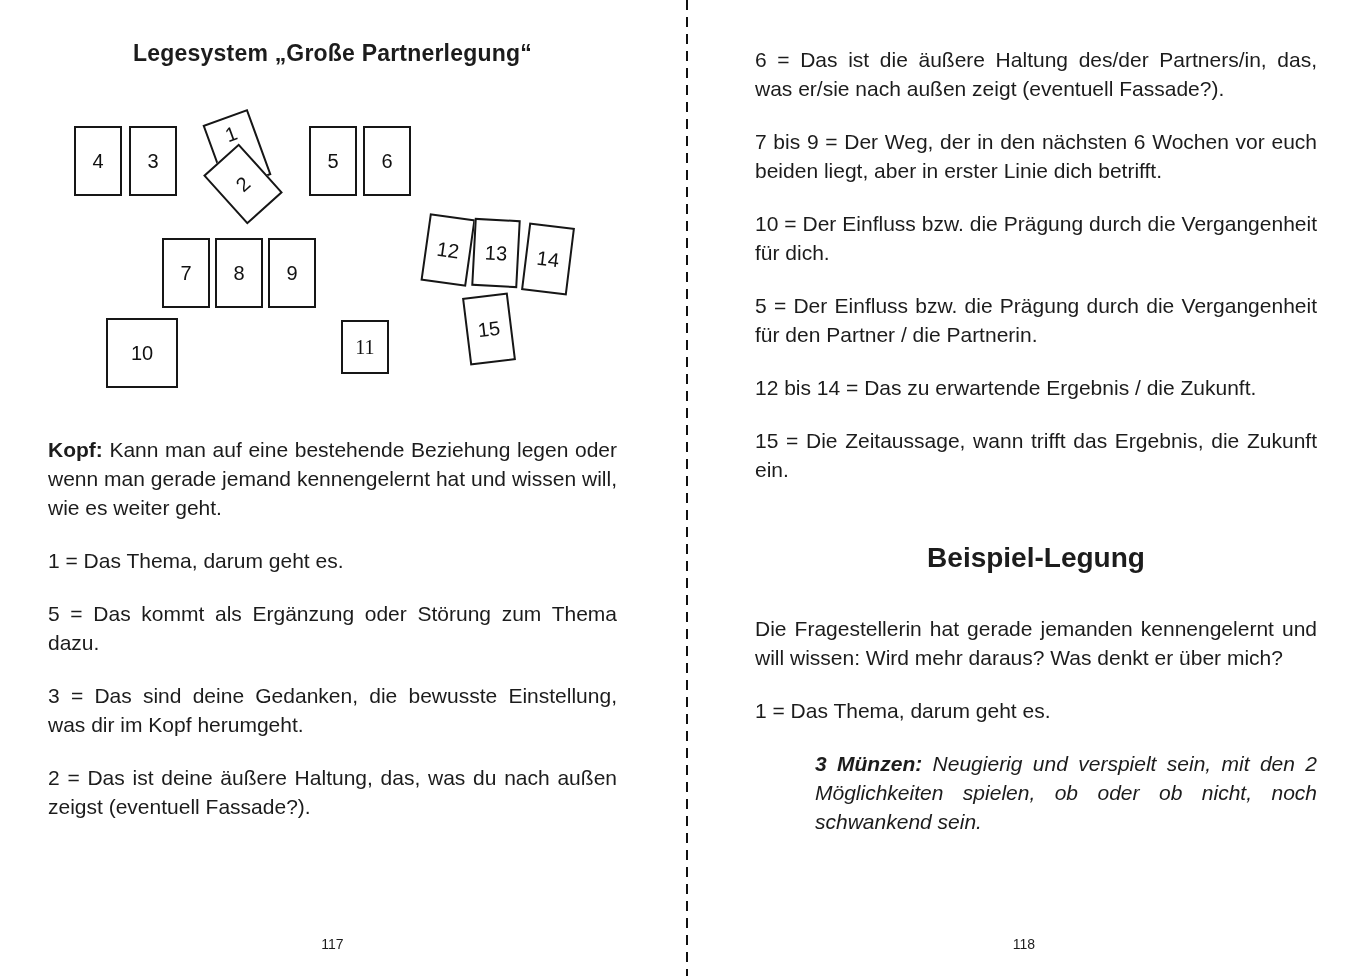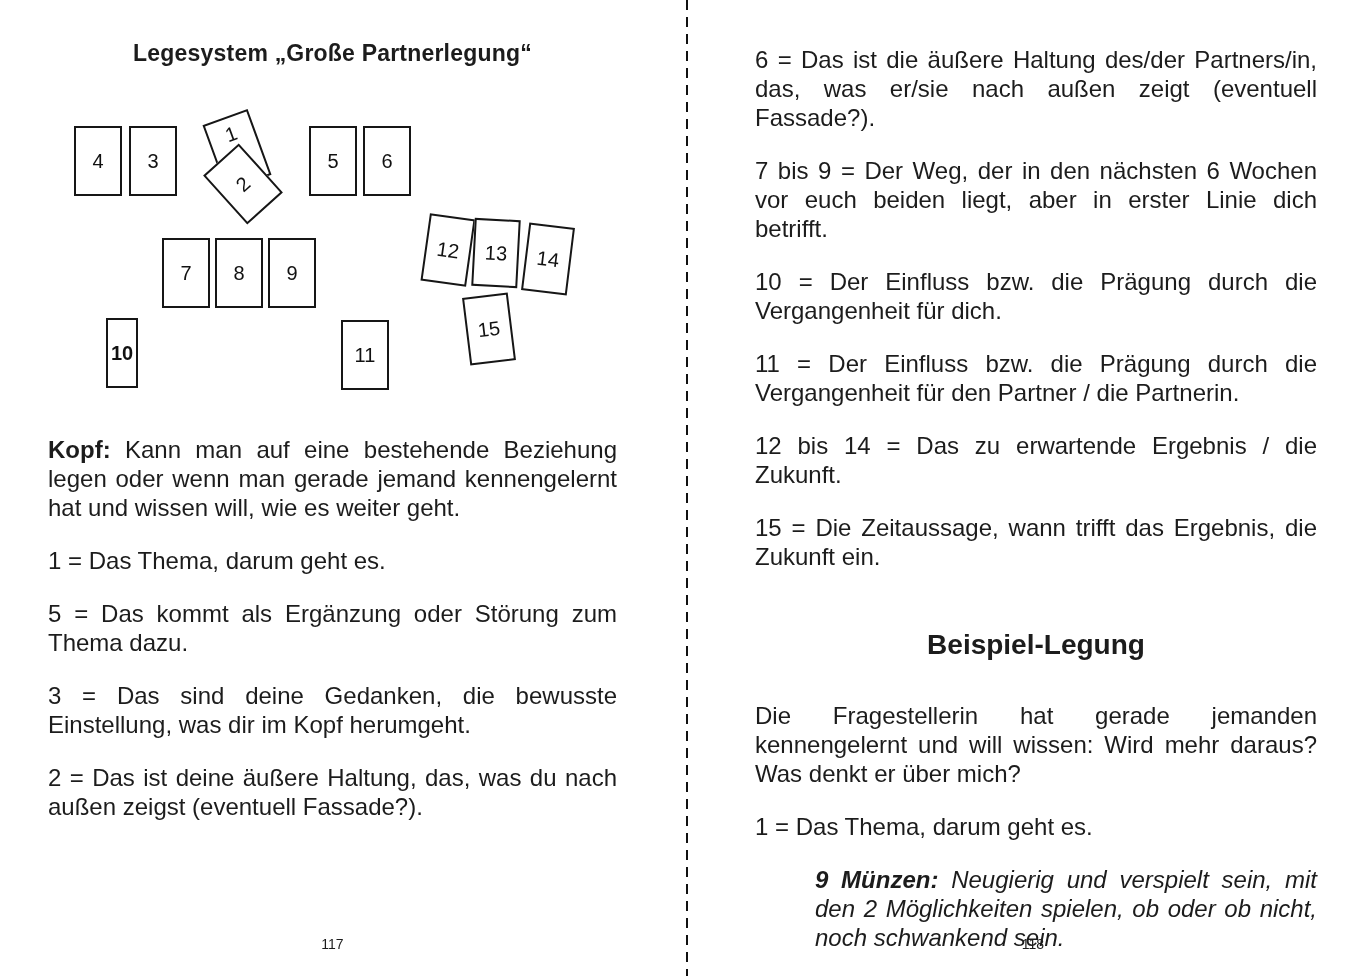--- a/index.html
+++ b/index.html
@@ -37,34 +37,34 @@
     position: absolute;
     background: #fff;
     border: 2px solid #161616;
     display: flex; align-items: center; justify-content: center;
     font-size: 20px; color: #111;
   }
   .card.card-top { align-items: flex-start; padding-top: 5px; }
 
   p.para {
     margin: 24px 0 0;
-    font-size: 24px; line-height: 29px;
+    font-size: 21px; line-height: 29px;
     text-align: justify;
   }
   p.thema { margin-top: 368px; }
   .page-right > p:first-of-type { margin-top: 0; }
   p.muenzen { margin-left: 60px; font-style: italic; }
   p.muenzen b { font-style: italic; }
 
   .pagenum {
     position: absolute; bottom: 24px;
     font-size: 14px; text-align: center;
   }
   .page-left  .pagenum { left: 48px; width: 569px; }
-  .page-right .pagenum { left: 64px; width: 562px; }
+  .page-right .pagenum { left: 55px; width: 562px; }
 </style>
 </head>
 <body>
 
 <div class="spread">
 
   <div class="page page-left">
     <h1 class="page-title">Legesystem „Große Partnerlegung“</h1>
 
     <div class="diagram">
@@ -100,51 +100,51 @@
         </div>
         <div class="card" style="left: 473px; top: 219px; width: 46px; height: 68px; transform: rotate(3deg);">
           <span>13</span>
         </div>
         <div class="card" style="left: 525px; top: 225px; width: 46px; height: 68px; transform: rotate(7deg);">
           <span>14</span>
         </div>
         <div class="card" style="left: 466px; top: 295px; width: 46px; height: 68px; transform: rotate(-7deg);">
           <span>15</span>
         </div>
-        <div class="card" style="left: 106px; top: 318px; width: 32px; height: 70px; font-weight: bold;">
+        <div class="card" style="left: 106px; top: 318px; width: 72px; height: 70px;">
           <span>10</span>
         </div>
-        <div class="card" style="left: 341px; top: 320px; width: 48px; height: 70px;">
+        <div class="card" style="left: 341px; top: 320px; width: 48px; height: 54px; font-family: Liberation Serif, serif;">
           <span>11</span>
         </div>
       </div>
 
     <p class="para thema"><b>Kopf:</b> <span>Kann man auf eine bestehende Beziehung legen oder wenn man gerade jemand kennengelernt hat und wissen will, wie es weiter geht.</span></p>
 
     <p class="para">1 = Das Thema, darum geht es.</p>
     <p class="para">5 = Das kommt als Ergänzung oder Störung zum Thema dazu.</p>
     <p class="para">3 = Das sind deine Gedanken, die bewusste Einstellung, was dir im Kopf herumgeht.</p>
     <p class="para">2 = Das ist deine äußere Haltung, das, was du nach außen zeigst (eventuell Fassade?).</p>
 
     <div class="pagenum">117</div>
   </div>
 
   <div class="divider"></div>
 
   <div class="page page-right">
     <p class="para">6 = Das ist die äußere Haltung des/der Partners/in, das, was er/sie nach außen zeigt (eventuell Fassade?).</p>
     <p class="para">7 bis 9 = Der Weg, der in den nächsten 6 Wochen vor euch beiden liegt, aber in erster Linie dich betrifft.</p>
     <p class="para">10 = Der Einfluss bzw. die Prägung durch die Vergangenheit für dich.</p>
-    <p class="para">11 = Der Einfluss bzw. die Prägung durch die Vergangenheit für den Partner / die Partnerin.</p>
+    <p class="para">5 = Der Einfluss bzw. die Prägung durch die Vergangenheit für den Partner / die Partnerin.</p>
     <p class="para">12 bis 14 = Das zu erwartende Ergebnis / die Zukunft.</p>
     <p class="para">15 = Die Zeitaussage, wann trifft das Ergebnis, die Zukunft ein.</p>
 
     <h2 class="example-heading">Beispiel-Legung</h2>
 
     <p class="para">Die Fragestellerin hat gerade jemanden kennengelernt und will wissen: Wird mehr daraus? Was denkt er über mich?</p>
     <p class="para">1 = Das Thema, darum geht es.</p>
 
-    <p class="para muenzen"><b>9 Münzen:</b> <span>Neugierig und verspielt sein, mit den 2 Möglichkeiten spielen, ob oder ob nicht, noch schwankend sein.</span></p>
+    <p class="para muenzen"><b>3 Münzen:</b> <span>Neugierig und verspielt sein, mit den 2 Möglichkeiten spielen, ob oder ob nicht, noch schwankend sein.</span></p>
 
     <div class="pagenum">118</div>
   </div>
 
 </div>
 
 </body></html>

